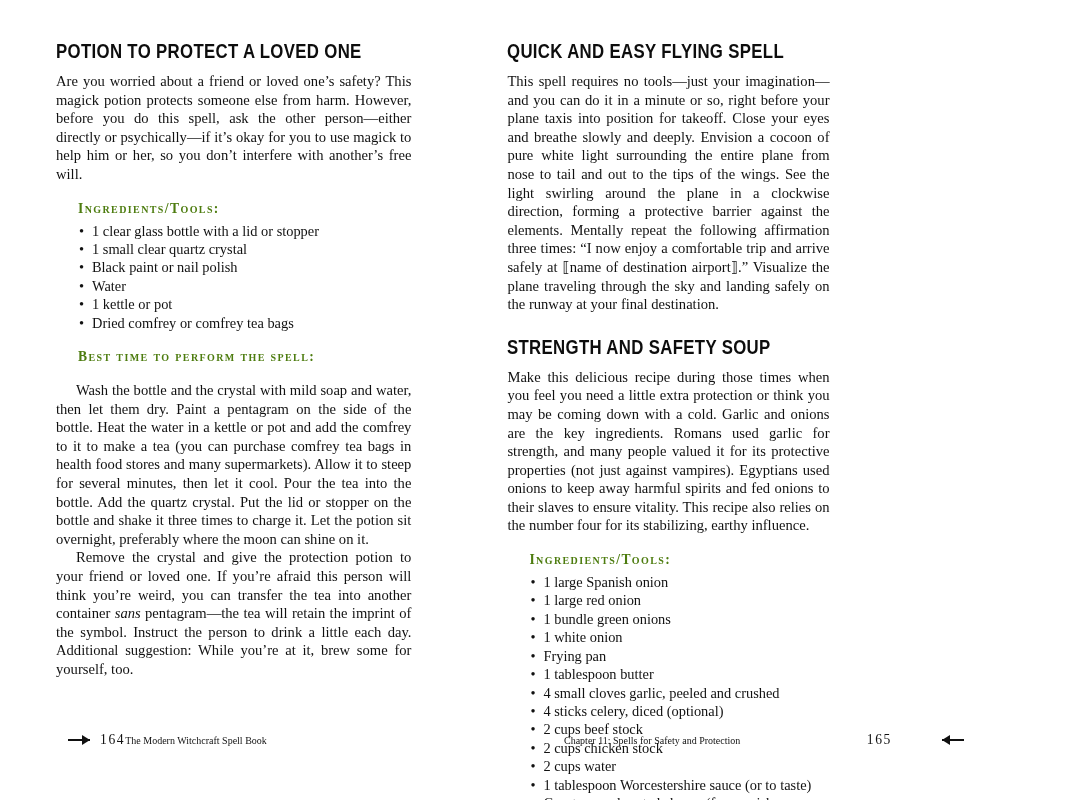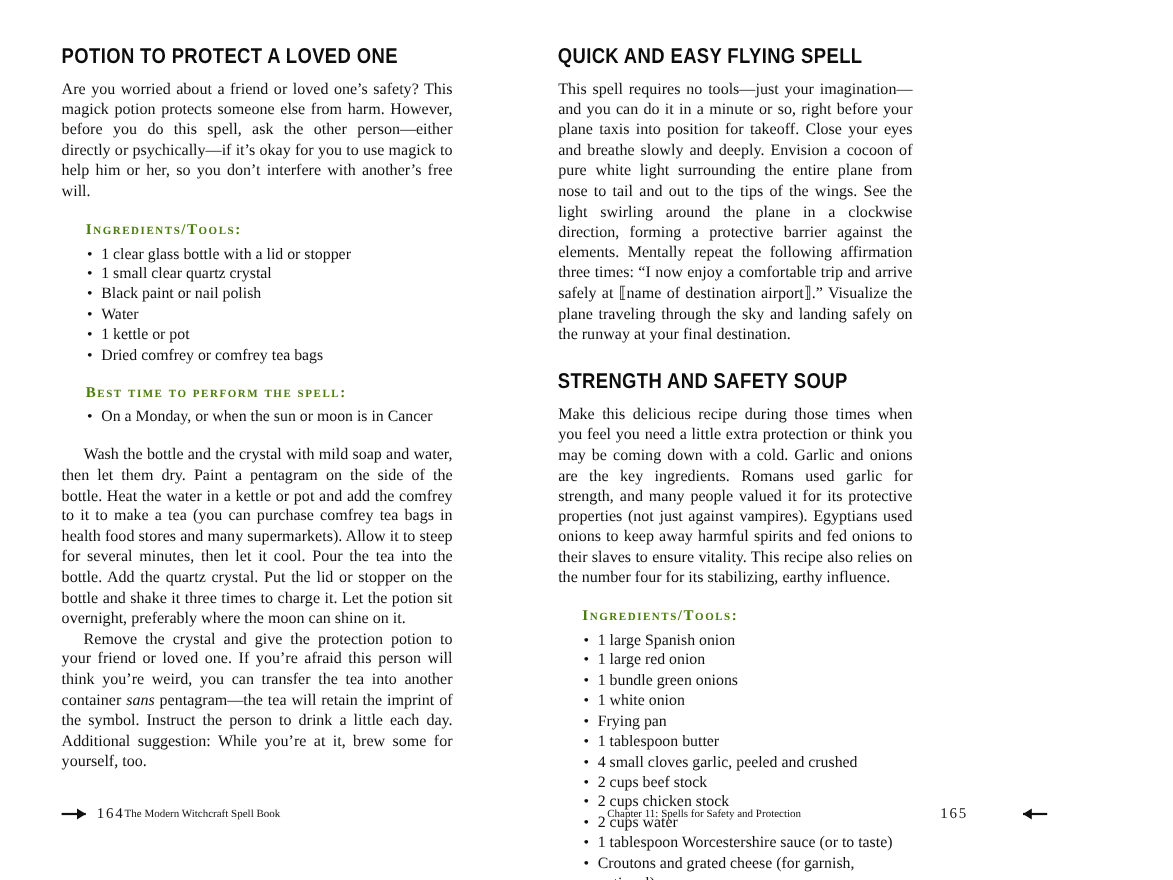--- a/index.html
+++ b/index.html
@@ -87,21 +87,21 @@
     position: absolute;
     left: 1px;
     top: 0;
   }
   .para-block { margin-top: 16px; }
   .para-block p.body + p.body { margin-top: 0; }
 
   .footer {
     position: absolute;
     bottom: 48px;
-    left: 56px;
+    left: 68px;
     right: 56px;
     height: 20px;
   }
   .foot-row {
     display: flex;
     align-items: center;
     font-size: 13.2px;
   }
   .foot-left {
     width: 400px;
@@ -180,23 +180,20 @@
       <ul class="items">
         <li>1 clear glass bottle with a lid or stopper</li>
         <li>1 small clear quartz crystal</li>
         <li>Black paint or nail polish</li>
         <li>Water</li>
         <li>1 kettle or pot</li>
         <li>Dried comfrey or comfrey tea bags</li>
       </ul>
 
       <div class="sub-head">Best time to perform the spell:</div>
-      <ul class="items">
-        <li>On a Monday, or when the sun or moon is in Cancer</li>
-      </ul>
 
       <div class="para-block">
         <p class="body indent">Wash the bottle and the crystal with mild soap and water, then let them dry. Paint a pentagram on the side of the bottle. Heat the water in a kettle or pot and add the comfrey to it to make a tea (you can purchase comfrey tea bags in health food stores and many supermarkets). Allow it to steep for several minutes, then let it cool. Pour the tea into the bottle. Add the quartz crystal. Put the lid or stopper on the bottle and shake it three times to charge it. Let the potion sit overnight, preferably where the moon can shine on it.</p>
         <p class="body indent"><span>Remove the crystal and give the protection potion to your friend or loved one. If you’re afraid this person will think you’re weird, you can transfer the tea into another container </span><em>sans</em><span> pentagram—the tea will retain the imprint of the symbol. Instruct the person to drink a little each day. Additional suggestion: While you’re at it, brew some for yourself, too.</span></p>
       </div>
 
     </div>
 
     <div class="col col-right">
 
@@ -208,20 +205,21 @@
 
       <div class="sub-head">Ingredients/Tools:</div>
       <ul class="items">
         <li>1 large Spanish onion</li>
         <li>1 large red onion</li>
         <li>1 bundle green onions</li>
         <li>1 white onion</li>
         <li>Frying pan</li>
         <li>1 tablespoon butter</li>
         <li>4 small cloves garlic, peeled and crushed</li>
+        <li>4 sticks celery, diced (optional)</li>
         <li>2 cups beef stock</li>
         <li>2 cups chicken stock</li>
         <li>2 cups water</li>
         <li>1 tablespoon Worcestershire sauce (or to taste)</li>
         <li>Croutons and grated cheese (for garnish, optional)</li>
       </ul>
 
     </div>
   </div>
 

